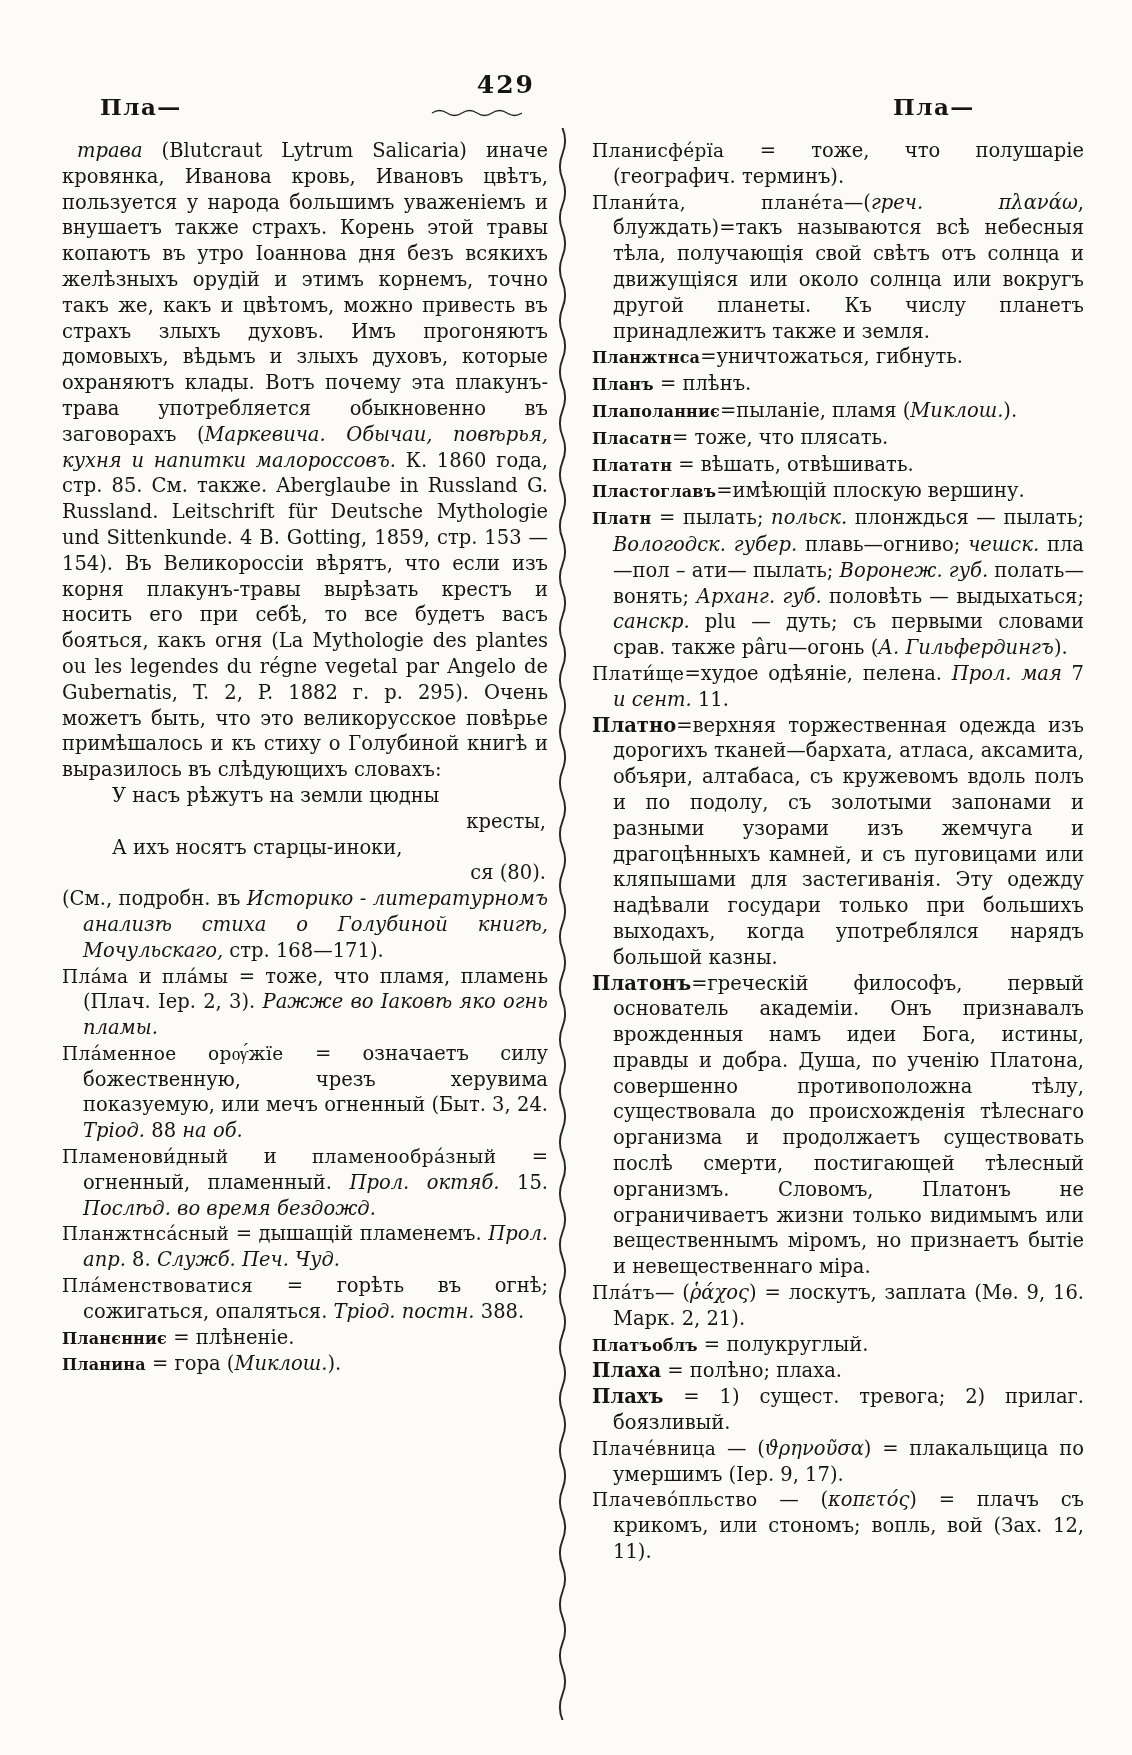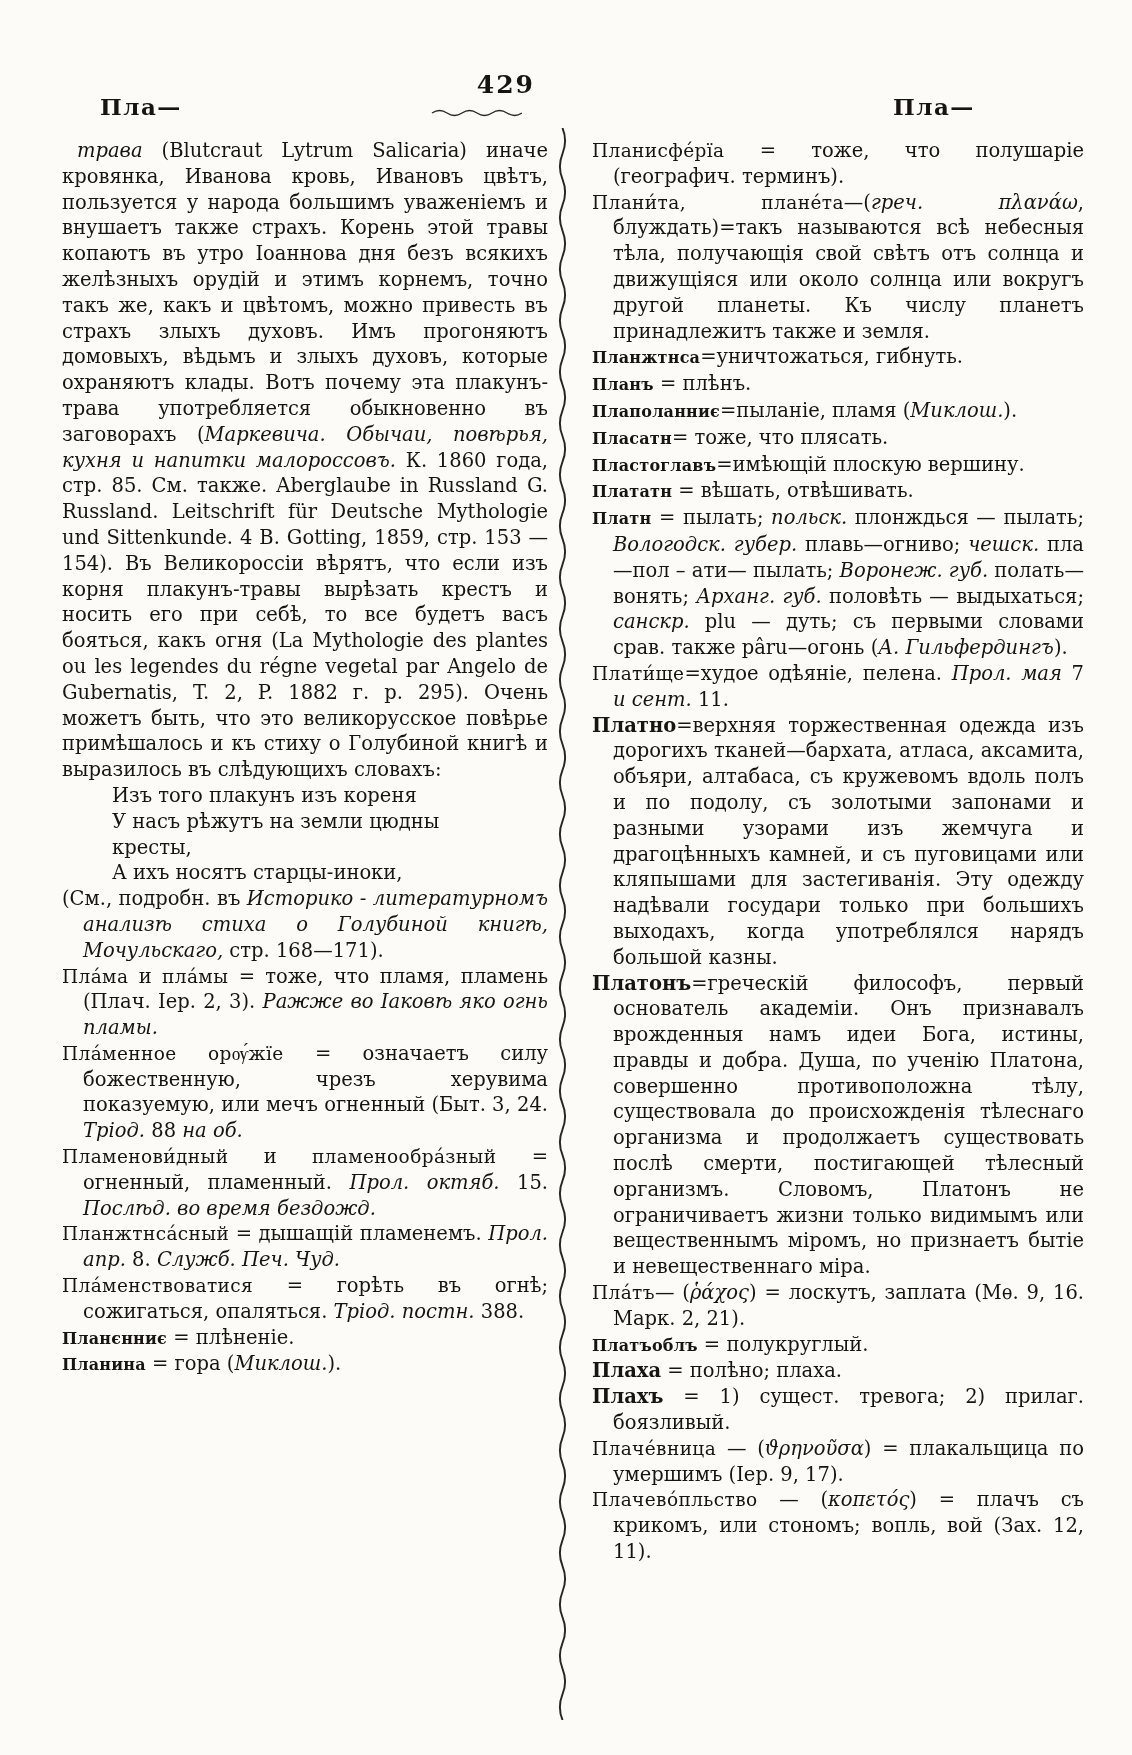--- a/index.html
+++ b/index.html
@@ -12,21 +12,21 @@
            font-size:25px;font-weight:bold;letter-spacing:2px;}
   .pn-sq{position:absolute;top:108px;left:430px;}
   .col{position:absolute;top:138px;text-align:justify;}
   .col-left{left:62px;width:486px;}
   .col-right{left:592px;width:492px;}
   p{margin:0;padding:0;}
   .entry,.note{padding-left:21px;text-indent:-21px;}
   .cont{text-indent:15px;}
   .verse{padding-left:50px;text-align:left;}
   .vline{text-align:left;}
-  .vline.right{padding-right:2px;}
+  .vline.right{text-align:right;padding-right:2px;}
   .hw{font-weight:normal;letter-spacing:0.4px;font-size:18.5px;}
   .hws{font-weight:bold;font-size:16px;letter-spacing:0.2px;}
   .hwb{font-weight:bold;}
   .it{font-style:italic;}
   .rg{}
   .divider{position:absolute;left:556px;top:128px;width:13px;height:1592px;}
   .divider path,.pn-sq path{stroke:#2a261f;fill:none;}
 </style>
 </head>
 <body>
@@ -42,43 +42,43 @@
 
   <div class="hdr hdr-right">Пла—</div>
 
   <svg class="divider" viewBox="0 0 10 1550" preserveAspectRatio="none">
     <path d="M5 0 q4 12.5 0 25 q-4 12.5 0 25 q4 12.5 0 25 q-4 12.5 0 25 q4 12.5 0 25 q-4 12.5 0 25 q4 12.5 0 25 q-4 12.5 0 25 q4 12.5 0 25 q-4 12.5 0 25 q4 12.5 0 25 q-4 12.5 0 25 q4 12.5 0 25 q-4 12.5 0 25 q4 12.5 0 25 q-4 12.5 0 25 q4 12.5 0 25 q-4 12.5 0 25 q4 12.5 0 25 q-4 12.5 0 25 q4 12.5 0 25 q-4 12.5 0 25 q4 12.5 0 25 q-4 12.5 0 25 q4 12.5 0 25 q-4 12.5 0 25 q4 12.5 0 25 q-4 12.5 0 25 q4 12.5 0 25 q-4 12.5 0 25 q4 12.5 0 25 q-4 12.5 0 25 q4 12.5 0 25 q-4 12.5 0 25 q4 12.5 0 25 q-4 12.5 0 25 q4 12.5 0 25 q-4 12.5 0 25 q4 12.5 0 25 q-4 12.5 0 25 q4 12.5 0 25 q-4 12.5 0 25 q4 12.5 0 25 q-4 12.5 0 25 q4 12.5 0 25 q-4 12.5 0 25 q4 12.5 0 25 q-4 12.5 0 25 q4 12.5 0 25 q-4 12.5 0 25 q4 12.5 0 25 q-4 12.5 0 25 q4 12.5 0 25 q-4 12.5 0 25 q4 12.5 0 25 q-4 12.5 0 25 q4 12.5 0 25 q-4 12.5 0 25 q4 12.5 0 25 q-4 12.5 0 25 q4 12.5 0 25 q-4 12.5 0 25" stroke-width="1.5"></path>
   </svg>
 
   <div class="col col-left">
       <p class="cont"><span class="it">трава</span><span class="rg"> (Blutcraut Lytrum Salicaria) иначе кровянка, Иванова кровь, Ивановъ цвѣтъ, пользуется у народа большимъ уваженіемъ и внушаетъ также страхъ. Корень этой травы копаютъ въ утро Іоаннова дня безъ всякихъ желѣзныхъ орудій и этимъ корнемъ, точно такъ же, какъ и цвѣтомъ, можно привесть въ страхъ злыхъ духовъ. Имъ прогоняютъ домовыхъ, вѣдьмъ и злыхъ духовъ, которые охраняютъ клады. Вотъ почему эта плакунъ-трава употребляется обыкновенно въ заговорахъ (</span><span class="it">Маркевича. Обычаи, повѣрья, кухня и напитки малороссовъ.</span><span class="rg"> К. 1860 года, стр. 85. См. также. Aberglaube in Russland G. Russland. Leitschrift für Deutsche Mythologie und Sittenkunde. 4 B. Gotting, 1859, стр. 153 — 154). Въ Великороссіи вѣрятъ, что если изъ корня плакунъ-травы вырѣзать крестъ и носить его при себѣ, то все будетъ васъ бояться, какъ огня (La Mythologie des plantes ou les legendes du régne vegetal par Angelo de Gubernatis, T. 2, P. 1882 г. p. 295). Очень можетъ быть, что это великорусское повѣрье примѣшалось и къ стиху о Голубиной книгѣ и выразилось въ слѣдующихъ словахъ:</span></p>
       <div class="verse">
-        <div class="vline">Изъ того плакунъ изъ кореня</div>
         <div class="vline">У насъ рѣжутъ на земли цюдны</div>
         <div class="vline right">кресты,</div>
         <div class="vline">А ихъ носятъ старцы-иноки,</div>
+        <div class="vline right">ся (80).</div>
       </div>
       <p class="note"><span class="rg">(См., подробн. въ </span><span class="it">Историко - литературномъ анализѣ стиха о Голубиной книгѣ, Мочульскаго,</span><span class="rg"> стр. 168—171).</span></p>
       <p class="entry"><span class="hw">Пла́ма</span><span class="rg"> и </span><span class="hw">пла́мы</span><span class="rg"> = тоже, что пламя, пламень (Плач. Іер. 2, 3). </span><span class="it">Ражже во Іаковѣ яко огнь пламы.</span></p>
       <p class="entry"><span class="hw">Пла́менное орѹ́жїе</span><span class="rg"> = означаетъ силу божественную, чрезъ херувима показуемую, или мечъ огненный (Быт. 3, 24. </span><span class="it">Тріод.</span><span class="rg"> 88 </span><span class="it">на об.</span></p>
       <p class="entry"><span class="hw">Пламенови́дный</span><span class="rg"> и </span><span class="hw">пламенообра́зный</span><span class="rg"> = огненный, пламенный. </span><span class="it">Прол. октяб.</span><span class="rg"> 15. </span><span class="it">Послѣд. во время бездожд.</span></p>
       <p class="entry"><span class="hw">Планжтнса́сный</span><span class="rg"> = дышащій пламенемъ. </span><span class="it">Прол. апр.</span><span class="rg"> 8. </span><span class="it">Служб. Печ. Чуд.</span></p>
       <p class="entry"><span class="hw">Пла́менствоватися</span><span class="rg"> = горѣть въ огнѣ; сожигаться, опаляться. </span><span class="it">Тріод. постн.</span><span class="rg"> 388.</span></p>
       <p class="entry"><span class="hws">Планєнниє</span><span class="rg"> = плѣненіе.</span></p>
       <p class="entry"><span class="hws">Планина</span><span class="rg"> = гора (</span><span class="it">Миклош.</span><span class="rg">).</span></p>
     </div>
   <div class="col col-right">
       <p class="entry"><span class="hw">Планисфе́рїа</span><span class="rg"> = тоже, что полушаріе (географич. терминъ).</span></p>
       <p class="entry"><span class="hw">Плани́та, плане́та</span><span class="rg">—(</span><span class="it">греч.</span><span class="rg"> </span><span class="it">πλανάω</span><span class="rg">, блуждать)=такъ называются всѣ небесныя тѣла, получающія свой свѣтъ отъ солнца и движущіяся или около солнца или вокругъ другой планеты. Къ числу планетъ принадлежитъ также и земля.</span></p>
       <p class="entry"><span class="hws">Планжтнса</span><span class="rg">=уничтожаться, гибнуть.</span></p>
       <p class="entry"><span class="hws">Планъ</span><span class="rg"> = плѣнъ.</span></p>
       <p class="entry"><span class="hws">Плаполанниє</span><span class="rg">=пыланіе, пламя (</span><span class="it">Миклош.</span><span class="rg">).</span></p>
       <p class="entry"><span class="hws">Пласатн</span><span class="rg">= тоже, что плясать.</span></p>
+      <p class="entry"><span class="hws">Плататн</span><span class="rg"> = вѣшать, отвѣшивать.</span></p>
       <p class="entry"><span class="hws">Пластоглавъ</span><span class="rg">=имѣющій плоскую вершину.</span></p>
-      <p class="entry"><span class="hws">Плататн</span><span class="rg"> = вѣшать, отвѣшивать.</span></p>
       <p class="entry"><span class="hws">Платн</span><span class="rg"> = пылать; </span><span class="it">польск.</span><span class="rg"> плонждься — пылать; </span><span class="it">Вологодск. губер.</span><span class="rg"> плавь—огниво; </span><span class="it">чешск.</span><span class="rg"> пла—пол – ати— пылать; </span><span class="it">Воронеж. губ.</span><span class="rg"> полать—вонять; </span><span class="it">Арханг. губ.</span><span class="rg"> половѣть — выдыхаться; </span><span class="it">санскр.</span><span class="rg"> plu — дуть; съ первыми словами срав. также pâru—огонь (</span><span class="it">А. Гильфердингъ</span><span class="rg">).</span></p>
       <p class="entry"><span class="hw">Плати́ще</span><span class="rg">=худое одѣяніе, пелена. </span><span class="it">Прол. мая</span><span class="rg"> 7 </span><span class="it">и сент.</span><span class="rg"> 11.</span></p>
       <p class="entry"><span class="hwb">Платно</span><span class="rg">=верхняя торжественная одежда изъ дорогихъ тканей—бархата, атласа, аксамита, объяри, алтабаса, съ кружевомъ вдоль полъ и по подолу, съ золотыми запонами и разными узорами изъ жемчуга и драгоцѣнныхъ камней, и съ пуговицами или кляпышами для застегиванія. Эту одежду надѣвали государи только при большихъ выходахъ, когда употреблялся нарядъ большой казны.</span></p>
       <p class="entry"><span class="hwb">Платонъ</span><span class="rg">=греческій философъ, первый основатель академіи. Онъ признавалъ врожденныя намъ идеи Бога, истины, правды и добра. Душа, по ученію Платона, совершенно противоположна тѣлу, существовала до происхожденія тѣлеснаго организма и продолжаетъ существовать послѣ смерти, постигающей тѣлесный организмъ. Словомъ, Платонъ не ограничиваетъ жизни только видимымъ или вещественнымъ міромъ, но признаетъ бытіе и невещественнаго міра.</span></p>
       <p class="entry"><span class="hw">Пла́тъ</span><span class="rg">— (</span><span class="it">ῥάχος</span><span class="rg">) = лоскутъ, заплата (Мѳ. 9, 16. Марк. 2, 21).</span></p>
       <p class="entry"><span class="hws">Платъоблъ</span><span class="rg"> = полукруглый.</span></p>
       <p class="entry"><span class="hwb">Плаха</span><span class="rg"> = полѣно; плаха.</span></p>
       <p class="entry"><span class="hwb">Плахъ</span><span class="rg"> = 1) сущест. тревога; 2) прилаг. боязливый.</span></p>
       <p class="entry"><span class="hw">Плаче́вница</span><span class="rg"> — (</span><span class="it">ϑρηνοῦσα</span><span class="rg">) = плакальщица по умершимъ (Іер. 9, 17).</span></p>
       <p class="entry"><span class="hw">Плачево́пльство</span><span class="rg"> — (</span><span class="it">κοπετός</span><span class="rg">) = плачъ съ крикомъ, или стономъ; вопль, вой (Зах. 12, 11).</span></p>

